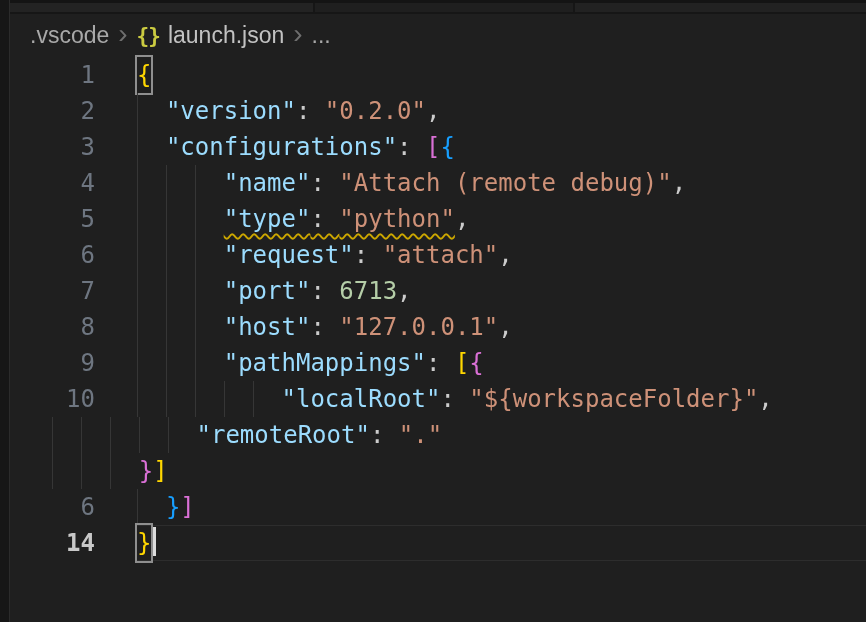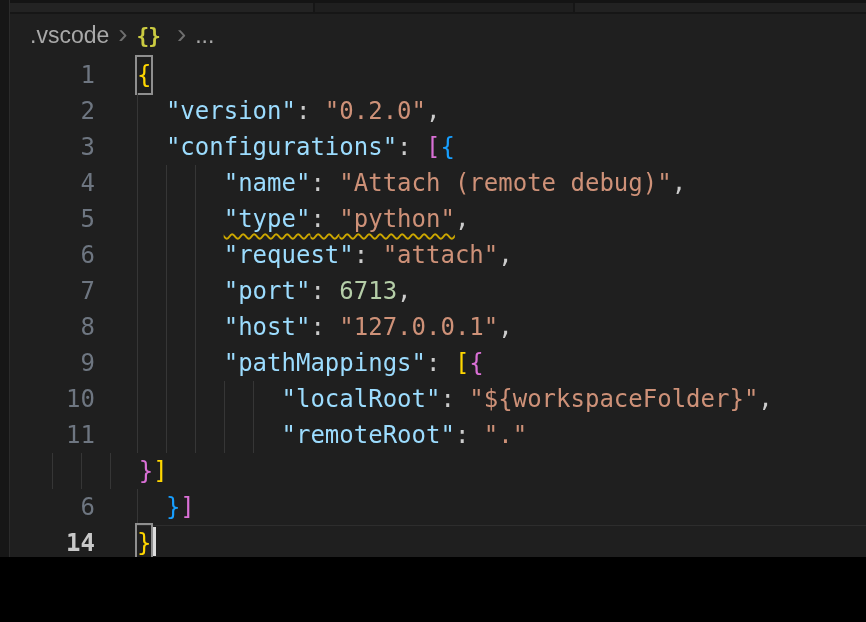--- a/index.html
+++ b/index.html
@@ -1,18 +1,18 @@
 <!DOCTYPE html>
 <html style="--bg: #1f1f1f; --rail: #161616; --railBorder: #2b2b2b; --ln: #6e7681; --lnActive: #c8c8c8; --guide: #363636; --key: #9cdcfe; --str: #ce9178; --num: #b5cea8; --punct: #cccccc; --b1: #ffd700; --b2: #da70d6; --b3: #179fff; --squiggle: #cca700; --matchbox: #8f8f8f; --cursor: #dcdcdc; --currentLine: #2d2d2d; --breadcrumb: #a9a9a9; --jsonIcon: #cbcb41;"><head>
 <meta charset="utf-8">
 <style>
   * { margin:0; padding:0; box-sizing:border-box; }
   html,body { background:#000; }
   .screen {
-    position:relative; width:866px; height:557px; overflow:hidden;
+    position:relative; width:866px; height:622px; overflow:hidden;
     background:var(--bg); font-family:"DejaVu Sans Mono", monospace;
     display:flex;
   }
   
   .left-rail {
     width:10px; height:100%; background:var(--rail);
     border-right:1px solid var(--railBorder); flex:none;
   }
   .main { flex:1; display:flex; flex-direction:column; height:100%; }
 
@@ -82,20 +82,21 @@
     <div class="tab-strip">
       <div class="tabseg seg1"></div>
       <div class="tabseg seg2"></div>
       <div class="tabseg seg3"></div>
     </div>
 
     <div class="breadcrumbs">
       <span class="bc-item">.vscode</span>
       <span class="bc-sep">›</span>
       <span class="bc-icon">{}</span>
+      <span class="bc-item file">launch.json</span>
       <span class="bc-sep">›</span>
       <span class="bc-item">...</span>
     </div>
 
     <div class="code-area" id="code-area">
         <div class="line">
           <div class="ln">1</div>
           <div class="code"><span style="padding-left: 0ch; display: inline-block;"><span class="tok b1 box">{</span></span></div>
         </div>
         <div class="line">
@@ -128,21 +129,20 @@
         </div>
         <div class="line">
           <div class="ln">9</div>
           <div class="code"><span class="guide" style="left: 0ch;"></span><span class="guide" style="left: 2ch;"></span><span class="guide" style="left: 4ch;"></span><span style="padding-left: 6ch; display: inline-block;"><span class="tok key">"pathMappings"</span><span class="tok punct">: </span><span class="tok b1">[</span><span class="tok b2">{</span></span></div>
         </div>
         <div class="line">
           <div class="ln">10</div>
           <div class="code"><span class="guide" style="left: 0ch;"></span><span class="guide" style="left: 2ch;"></span><span class="guide" style="left: 4ch;"></span><span class="guide" style="left: 6ch;"></span><span class="guide" style="left: 8ch;"></span><span style="padding-left: 10ch; display: inline-block;"><span class="tok key">"localRoot"</span><span class="tok punct">: </span><span class="tok str">"${workspaceFolder}"</span><span class="tok punct">,</span></span></div>
         </div>
         <div class="line">
-          <div class="ln">11</div>
           <div class="code"><span class="guide" style="left: 0ch;"></span><span class="guide" style="left: 2ch;"></span><span class="guide" style="left: 4ch;"></span><span class="guide" style="left: 6ch;"></span><span class="guide" style="left: 8ch;"></span><span style="padding-left: 10ch; display: inline-block;"><span class="tok key">"remoteRoot"</span><span class="tok punct">: </span><span class="tok str">"."</span></span></div>
         </div>
         <div class="line">
           <div class="code"><span class="guide" style="left: 0ch;"></span><span class="guide" style="left: 2ch;"></span><span class="guide" style="left: 4ch;"></span><span style="padding-left: 6ch; display: inline-block;"><span class="tok b2">}</span><span class="tok b1">]</span></span></div>
         </div>
         <div class="line">
           <div class="ln">6</div>
           <div class="code"><span class="guide" style="left: 0ch;"></span><span style="padding-left: 2ch; display: inline-block;"><span class="tok b3">}</span><span class="tok b2">]</span></span></div>
         </div>
         <div class="line current">

